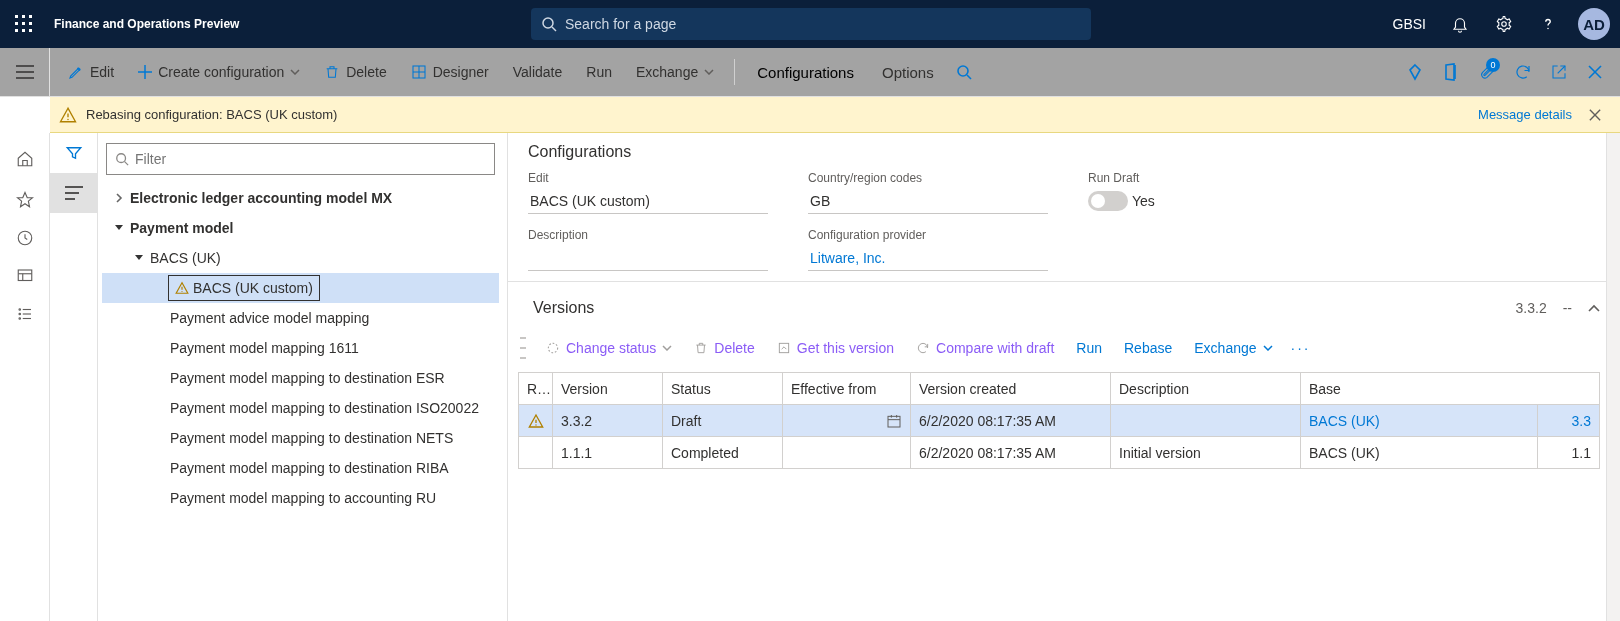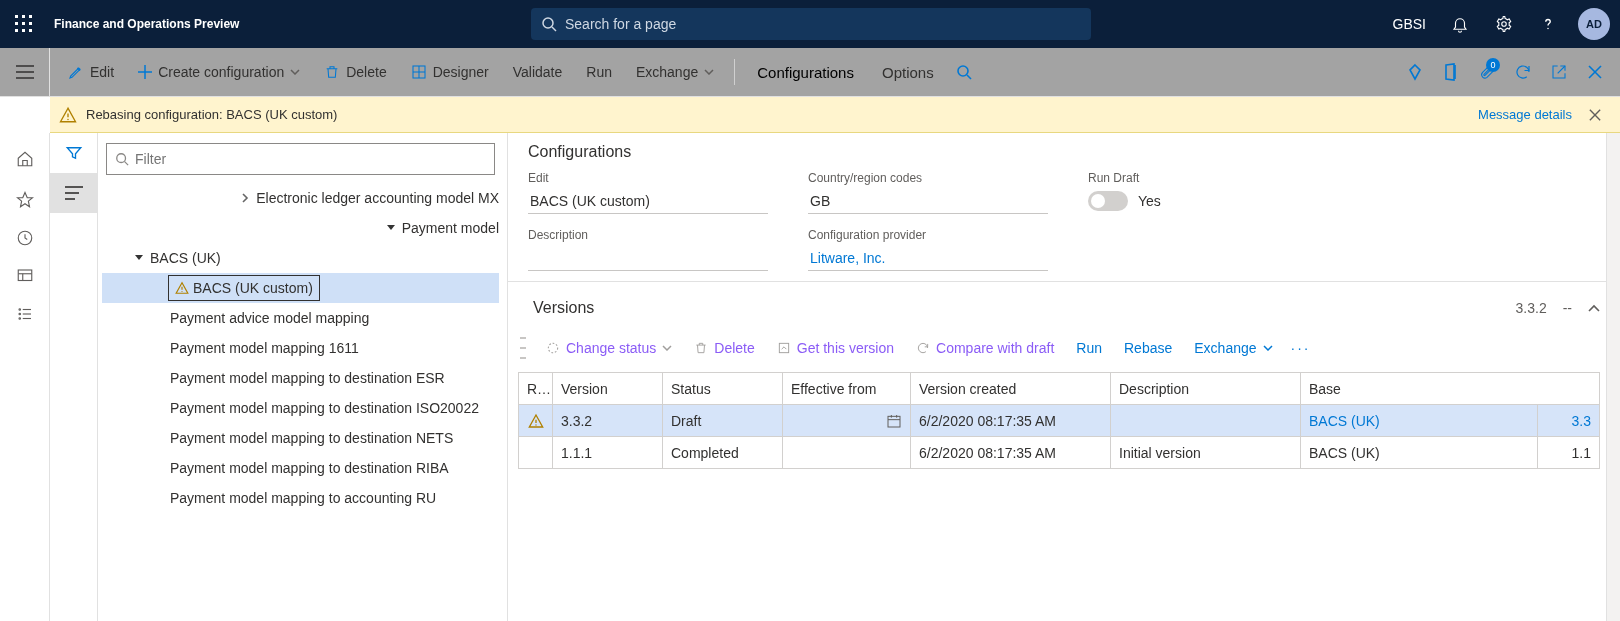--- a/index.html
+++ b/index.html
@@ -9,21 +9,21 @@
   .topbar .waffle { width:48px; height:48px; display:flex; align-items:center; justify-content:center; cursor:pointer; }
   .topbar .title { font-size:12px; font-weight:600; padding-left:10px; flex:0 0 auto; }
   .topbar .spacer-left { flex:1; }
   .topbar .searchbox { flex:0 0 560px; height:32px; background:#14365c; border-radius:4px; display:flex; align-items:center; padding:0 10px; color:#d0d0d0; }
   .topbar .searchbox input { flex:1; background:transparent; border:none; outline:none; color:#fff; font-size:14px; padding-left:8px; }
   .topbar .searchbox input::placeholder { color:#cfd8e3; }
   .topbar .spacer-right { flex:1; }
   .topbar .right { display:flex; align-items:center; gap:4px; padding-right:6px; }
   .topbar .right .txt { padding:0 10px; font-size:14px; }
   .topbar .iconbtn { width:40px; height:48px; display:flex; align-items:center; justify-content:center; cursor:pointer; }
-  .topbar .avatar { width:32px; height:32px; border-radius:50%; background:#a6b8e0; color:#0b1f3a; display:flex; align-items:center; justify-content:center; font-weight:600; font-size:11px; margin-left:6px; }
+  .topbar .avatar { width:32px; height:32px; border-radius:50%; background:#a6b8e0; color:#0b1f3a; display:flex; align-items:center; justify-content:center; font-weight:600; font-size:15px; margin-left:6px; }
 
   .cmdbar-row { display:flex; height:49px; border-bottom:1px solid #e1e1e1; background:#a3a3a3; }
   .cmdbar-left { width:50px; display:flex; align-items:center; justify-content:center; border-right:1px solid #e1e1e1; cursor:pointer; }
   .cmdbar { flex:1; display:flex; align-items:center; padding:0 8px; gap:4px; position:relative; }
   .cmdbtn { display:flex; align-items:center; gap:6px; padding:0 10px; height:36px; cursor:pointer; color:#323130; border-radius:2px; }
   .cmdbtn.tab { font-size:15px; padding:0 12px; }
   .cmdbtn.tab.active { color:#000; font-weight:400; }
   .cmdbar .vsep { width:1px; height:26px; background:#d0d0d0; margin:0 6px; }
   .cmdbar .right-icons { position:absolute; right:8px; display:flex; align-items:center; gap:2px; }
   .cmdbar .iconbtn2 { width:34px; height:36px; display:flex; align-items:center; justify-content:center; cursor:pointer; position:relative; }
@@ -43,38 +43,38 @@
   .midcol .mbtn { width:48px; height:40px; display:flex; align-items:center; justify-content:center; cursor:pointer; color:#0078d4; }
   .midcol .mbtn.active { background:#e1e1e1; color:#333; }
 
   .treecol { width:410px; border-right:1px solid #e1e1e1; padding:10px 8px 0 4px; overflow:hidden; }
   .filterbox { height:32px; border:1px solid #8a8886; display:flex; align-items:center; padding:0 8px; margin:0 4px 8px 4px; }
   .filterbox input { flex:1; border:none; outline:none; font-size:14px; padding-left:6px; }
   .tree { font-size:14px; }
   .tree .row { display:flex; align-items:center; height:30px; padding-left:10px; cursor:pointer; white-space:nowrap; }
   .tree .row .caret { width:14px; display:flex; align-items:center; justify-content:center; color:#666; flex-shrink:0; }
   .tree .row .lbl { padding-left:4px; }
-  .tree .row.bold { font-weight:400;justify-content:flex-end; }
+  .tree .row.bold { font-weight:700; }
   .tree .row.l0 { padding-left:10px; }
   .tree .row.l1 { padding-left:30px; }
   .tree .row.l2 { padding-left:50px; }
   .tree .selected-wrap { background:#cfe0f7; }
   .tree .selected-inner { border:1px solid #323130; display:inline-flex; align-items:center; height:26px; padding:0 6px; background:#fff0; margin-left:66px; }
   .tree .selected-row { height:30px; display:flex; align-items:center; }
 
   .maincol { flex:1; display:flex; flex-direction:column; overflow:hidden; position:relative; }
   .maincol .section { padding:8px 20px 10px 20px; }
   .maincol h2 { font-size:16px; font-weight:400; margin:2px 0 10px 0; color:#323130; }
   .fields { display:flex; gap:40px; flex-wrap:wrap; }
   .field { display:flex; flex-direction:column; width:240px; }
   .field.small { width:200px; }
   .field .flabel { font-size:12px; color:#605e5c; margin-bottom:4px; }
   .field .fvalue { font-size:14px; border-bottom:1px solid #c8c6c4; padding:4px 2px; min-height:24px; }
   .field .fvalue.link { color:#0078d4; border-bottom:1px solid #c8c6c4; cursor:pointer; }
-  .toggle { display:flex; align-items:center; gap:10px; margin-top:2px; }
+  .toggle { display:flex; align-items:center; gap:4px; margin-top:2px; }
   .toggle .track { width:40px; height:20px; border-radius:10px; background:#d2d0ce; position:relative; }
   .toggle .knob { width:14px; height:14px; border-radius:50%; background:#fff; position:absolute; top:3px; left:3px; }
 
   .versions-wrap { border-top:1px solid #e1e1e1; padding:6px 20px 0 10px; flex:1; display:flex; flex-direction:column; }
   .versions-head { display:flex; align-items:center; height:40px; }
   .versions-head h2 { margin:15px; font-size:16px; font-weight:400; }
   .versions-head .vh-right { margin-left:auto; display:flex; align-items:center; gap:16px; color:#605e5c; }
   .vers-toolbar { display:flex; align-items:center; gap:6px; height:40px; padding-left:8px; color:#605e5c; margin-left:-6px; }
   .vers-toolbar .handle { width:6px; height:22px; display:flex; flex-direction:column; justify-content:space-between; cursor:grab; margin-right:6px; }
   .vers-toolbar .handle span { height:2px; background:#c8c6c4; }

